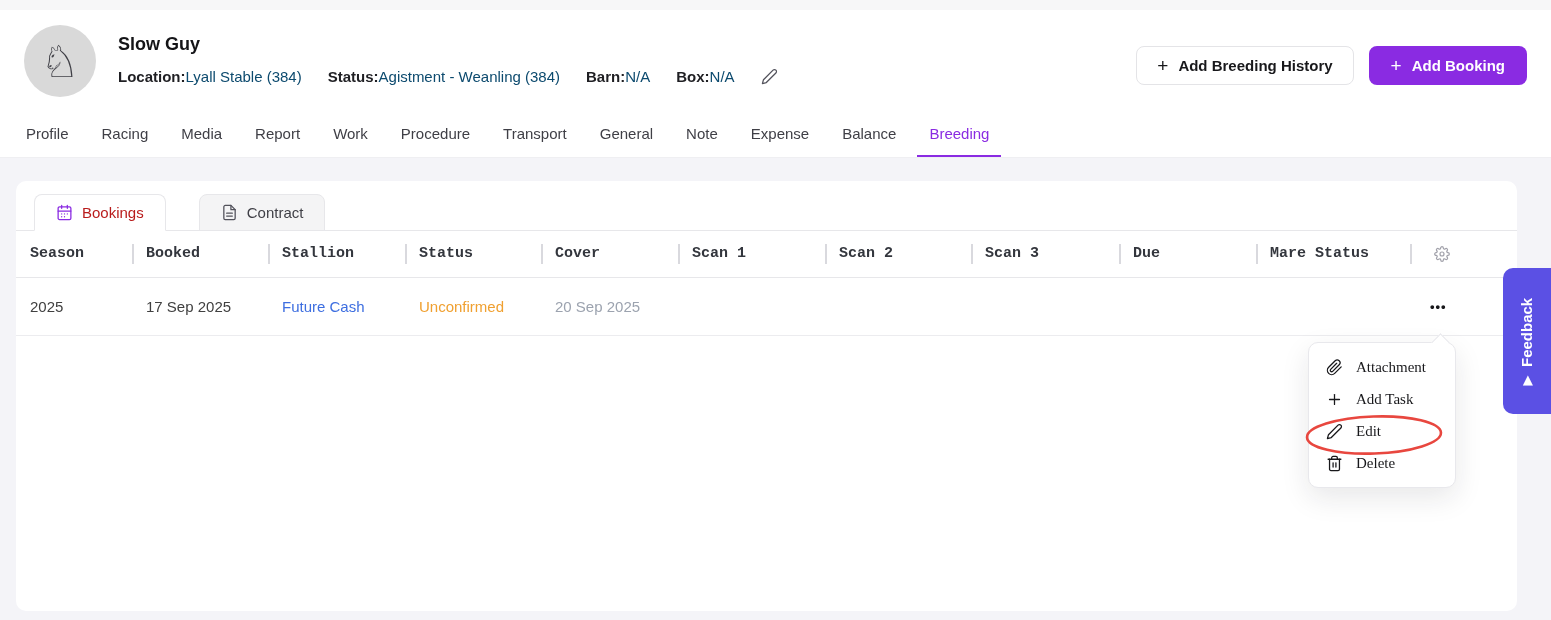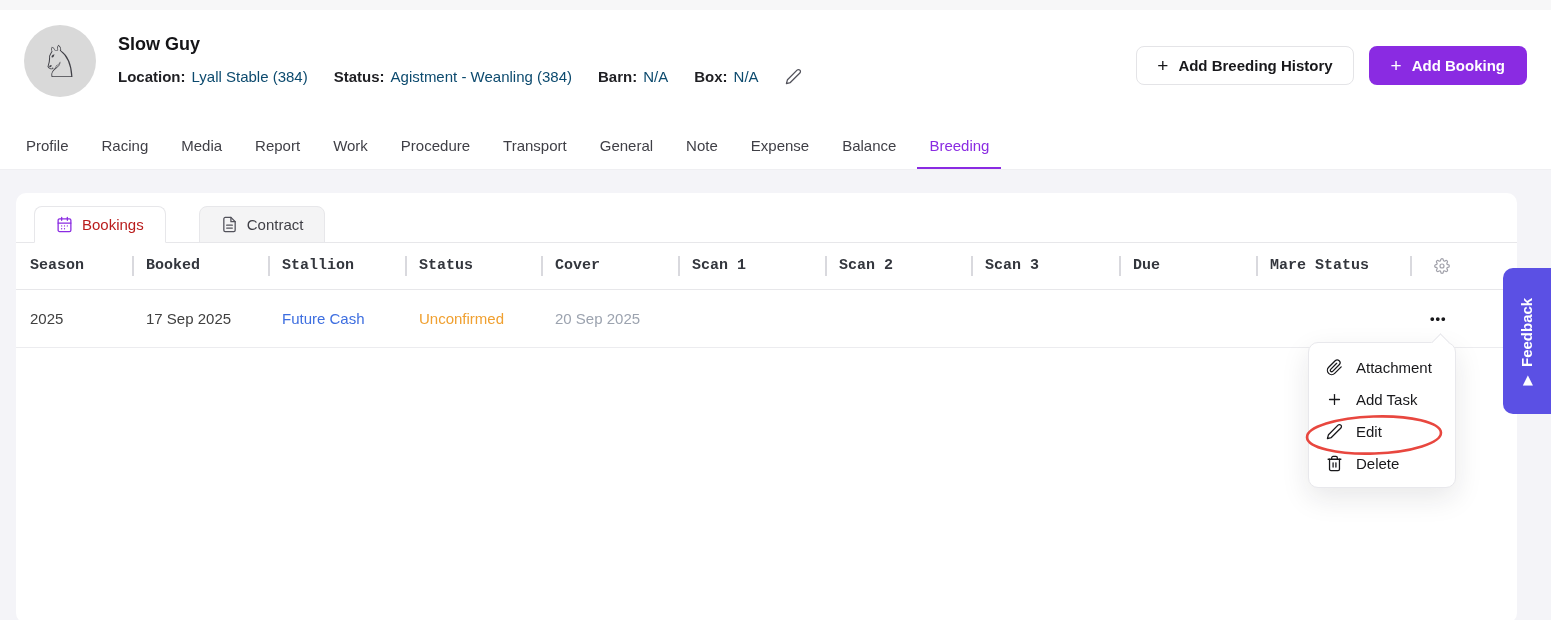--- a/index.html
+++ b/index.html
@@ -16,34 +16,34 @@
   .header-section { background:#FFFFFF; border-bottom:1px solid #EFEFF2; }
   .header-row { display:flex; padding:15px 24px 0 24px; }
   .avatar {
     width:72px; height:72px; border-radius:50%; background:#D9D9D9;
     display:flex; align-items:center; justify-content:center;
     font-size:44px; color:#3F3F46; flex:0 0 auto; overflow:hidden;
   }
   .horse-info { margin-left:22px; padding-top:9px; }
   .horse-name { font-size:18px; font-weight:700; color:#141417; }
   .meta-row { display:flex; align-items:center; gap:26px; margin-top:13px; font-size:15px; }
-  .meta-pair { display:flex; gap:6px; }
+  .meta-pair { display:flex; }
   .meta-label { font-weight:700; color:#1F1F23; }
   .meta-value { color:#0c4a6e; }
   .edit-pencil { display:flex; align-items:center; cursor:pointer; }
   .header-actions { margin-left:auto; display:flex; gap:15px; padding-top:21px; }
   .btn { height:39px; border-radius:8px; font-size:15px; font-weight:700;
          display:inline-flex; align-items:center; gap:10px; cursor:pointer;
          font-family:"Liberation Sans", sans-serif; }
   .btn .plus-glyph { font-size:19px; font-weight:400; line-height:1; }
   .btn-outline { background:#FFFFFF; border:1px solid #E4E4E7; color:#18181B; padding:0 20px; }
   .btn-primary { background:#8A2BE2; border:none; color:#FFFFFF; padding:0 22px; }
 
   
-  .nav-tabs { display:flex; gap:33px; padding:0 26px; margin-top:40px; font-size:15px; }
+  .nav-tabs { display:flex; gap:33px; padding:0 26px; margin-top:28px; font-size:15px; }
   .nav-tab { padding-bottom:15px; color:#3F3F46; cursor:pointer; position:relative; }
   .nav-tab.active { color:#8A2BE2; }
   .nav-tab.active::after {
     content:''; position:absolute; left:-12px; right:-12px; bottom:0;
     height:2px; background:#8A2BE2;
   }
 
   
   .content { padding:23px 34px 0 16px; }
   .panel { background:#FFFFFF; border-radius:10px; min-height:430px; }
@@ -82,21 +82,21 @@
     background:#FFFFFF; border:1px solid #E8E8EC; border-radius:10px;
     box-shadow:0 10px 28px rgba(30,30,40,0.10); padding:8px 0; z-index:20;
   }
   .menu-arrow {
     position:absolute; top:-7px; left:125px; width:13px; height:13px;
     background:#FFFFFF; border-left:1px solid #E8E8EC; border-top:1px solid #E8E8EC;
     transform:rotate(45deg);
   }
   .menu-item {
     height:32px; display:flex; align-items:center; gap:13px; padding:0 17px;
-    font-size:15px; color:#18181B; cursor:pointer;
+    font-size:15px; color:#18181B; cursor:pointer;font-family:Liberation Serif, serif;
   }
   .menu-item svg { flex:0 0 auto; }
   .red-ellipse { position:absolute; left:-6px; top:70px; pointer-events:none; }
 
   
   .feedback-tab {
     position:absolute; right:0; top:268px; width:48px; height:146px;
     background:#5B50E4; border-radius:10px 0 0 10px; z-index:30;
     display:flex; align-items:center; justify-content:center; cursor:pointer;
   }

